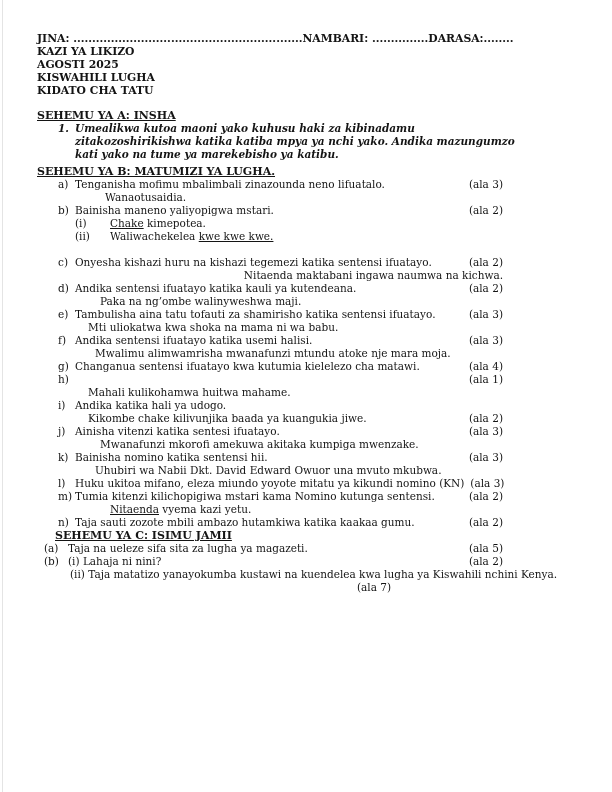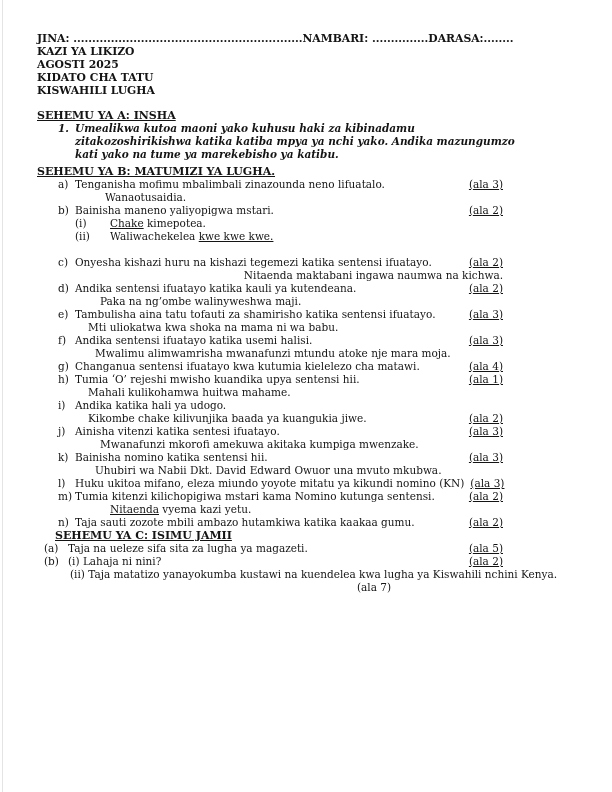--- a/index.html
+++ b/index.html
@@ -9,43 +9,43 @@
     font-family:"DejaVu Serif", serif;color:#141414;
     font-size:10.5px;line-height:13px;box-sizing:border-box;
     padding:32px 18px 0 37px;overflow:hidden;
   }
   .edge-line{position:absolute;left:2px;top:0;width:1px;height:792px;background:#e4e4e4;}
   .hdr{font-weight:bold;font-size:10.8px;white-space:nowrap;}
   .heading{font-weight:bold;text-decoration:underline;font-size:11px;white-space:nowrap;}
   .row{display:flex;width:466px;box-sizing:border-box;}
   .letter{flex:0 0 17px;}
   .q-text{white-space:nowrap;}
-  .marks{margin-left:auto;padding-left:6px;white-space:nowrap;text-decoration:underline;}
+  .marks{margin-left:auto;padding-left:6px;white-space:nowrap;}
   .u{text-decoration:underline;}
   .sub-label{flex:0 0 35px;}
   .q1{display:flex;padding-left:21px;font-weight:bold;font-style:italic;}
   .q1 .q1num{flex:0 0 17px;}
   .q1 .q1text{width:452px;white-space:normal;}
   #secA-title{margin-top:12px;}
   #secB-title{margin-top:4px;}
   #secC-title{margin-left:18px;}
   .ala7-row{padding-left:320px;}
 </style>
 </head>
 <body>
 
 <div class="page">
   <div class="edge-line"></div>
 
   <div>
     <div class="hdr">JINA: .............................................................NAMBARI: ...............DARASA:........</div>
     <div class="hdr">KAZI YA LIKIZO</div>
     <div class="hdr">AGOSTI 2025</div>
+    <div class="hdr">KISWAHILI LUGHA</div>
     <div class="hdr">KIDATO CHA TATU</div>
-    <div class="hdr">KISWAHILI LUGHA</div>
   </div>
 
   <div class="heading" id="secA-title">SEHEMU YA A: INSHA</div>
 
   <div class="q1">
     <span class="q1num">1.</span>
     <div class="q1text">Umealikwa kutoa maoni yako kuhusu haki za kibinadamu zitakozoshirikishwa katika katiba mpya ya nchi yako. Andika mazungumzo kati yako na tume ya marekebisho ya katibu.</div>
   </div>
 
   <div class="heading" id="secB-title">SEHEMU YA B: MATUMIZI YA LUGHA.</div>
@@ -103,21 +103,20 @@
       <div class="row" style="padding-left: 58px;">
         <span class="q-text"><span>Mwalimu alimwamrisha mwanafunzi mtundu atoke nje mara moja.</span></span>
       </div>
       <div class="row" style="padding-left: 21px;">
         <span class="letter" style="flex: 0 0 17px;">g)</span>
         <span class="q-text"><span>Changanua sentensi ifuatayo kwa kutumia kielelezo cha matawi.</span></span>
         <span class="marks">(ala 4)</span>
       </div>
       <div class="row" style="padding-left: 21px;">
         <span class="letter" style="flex: 0 0 17px;">h)</span>
-        <span class="q-text"><span>Tumia ‘O’ rejeshi mwisho kuandika upya sentensi hii.</span></span>
         <span class="marks">(ala 1)</span>
       </div>
       <div class="row" style="padding-left: 51px;">
         <span class="q-text"><span>Mahali kulikohamwa huitwa mahame.</span></span>
       </div>
       <div class="row" style="padding-left: 21px;">
         <span class="letter" style="flex: 0 0 17px;">i)</span>
         <span class="q-text"><span>Andika katika hali ya udogo.</span></span>
       </div>
       <div class="row" style="padding-left: 51px;">

